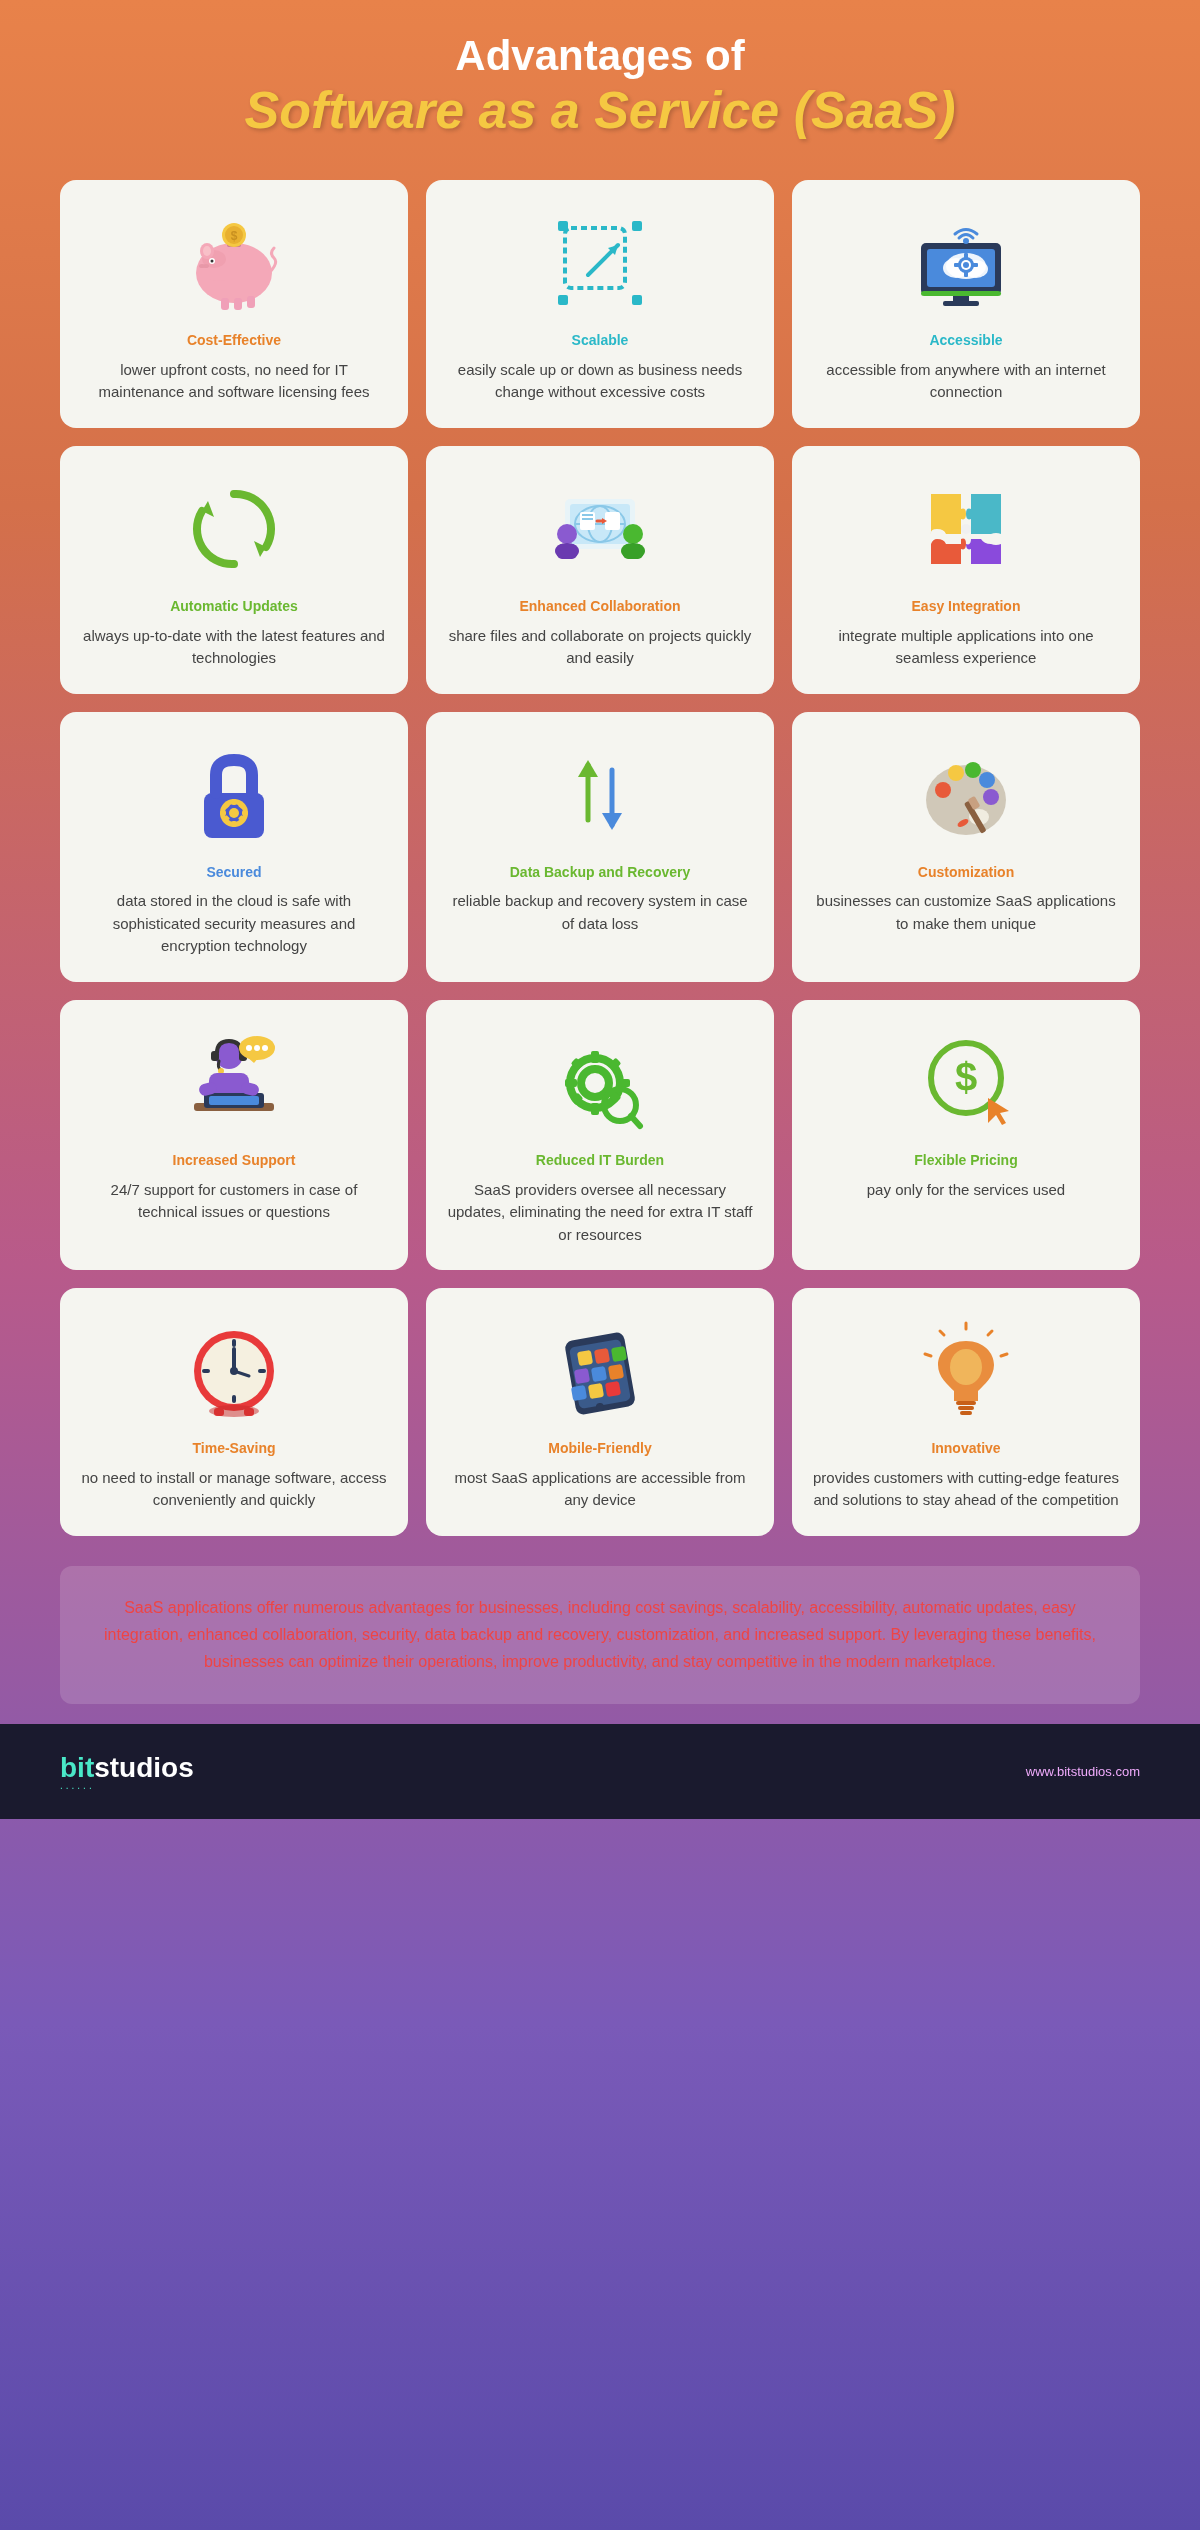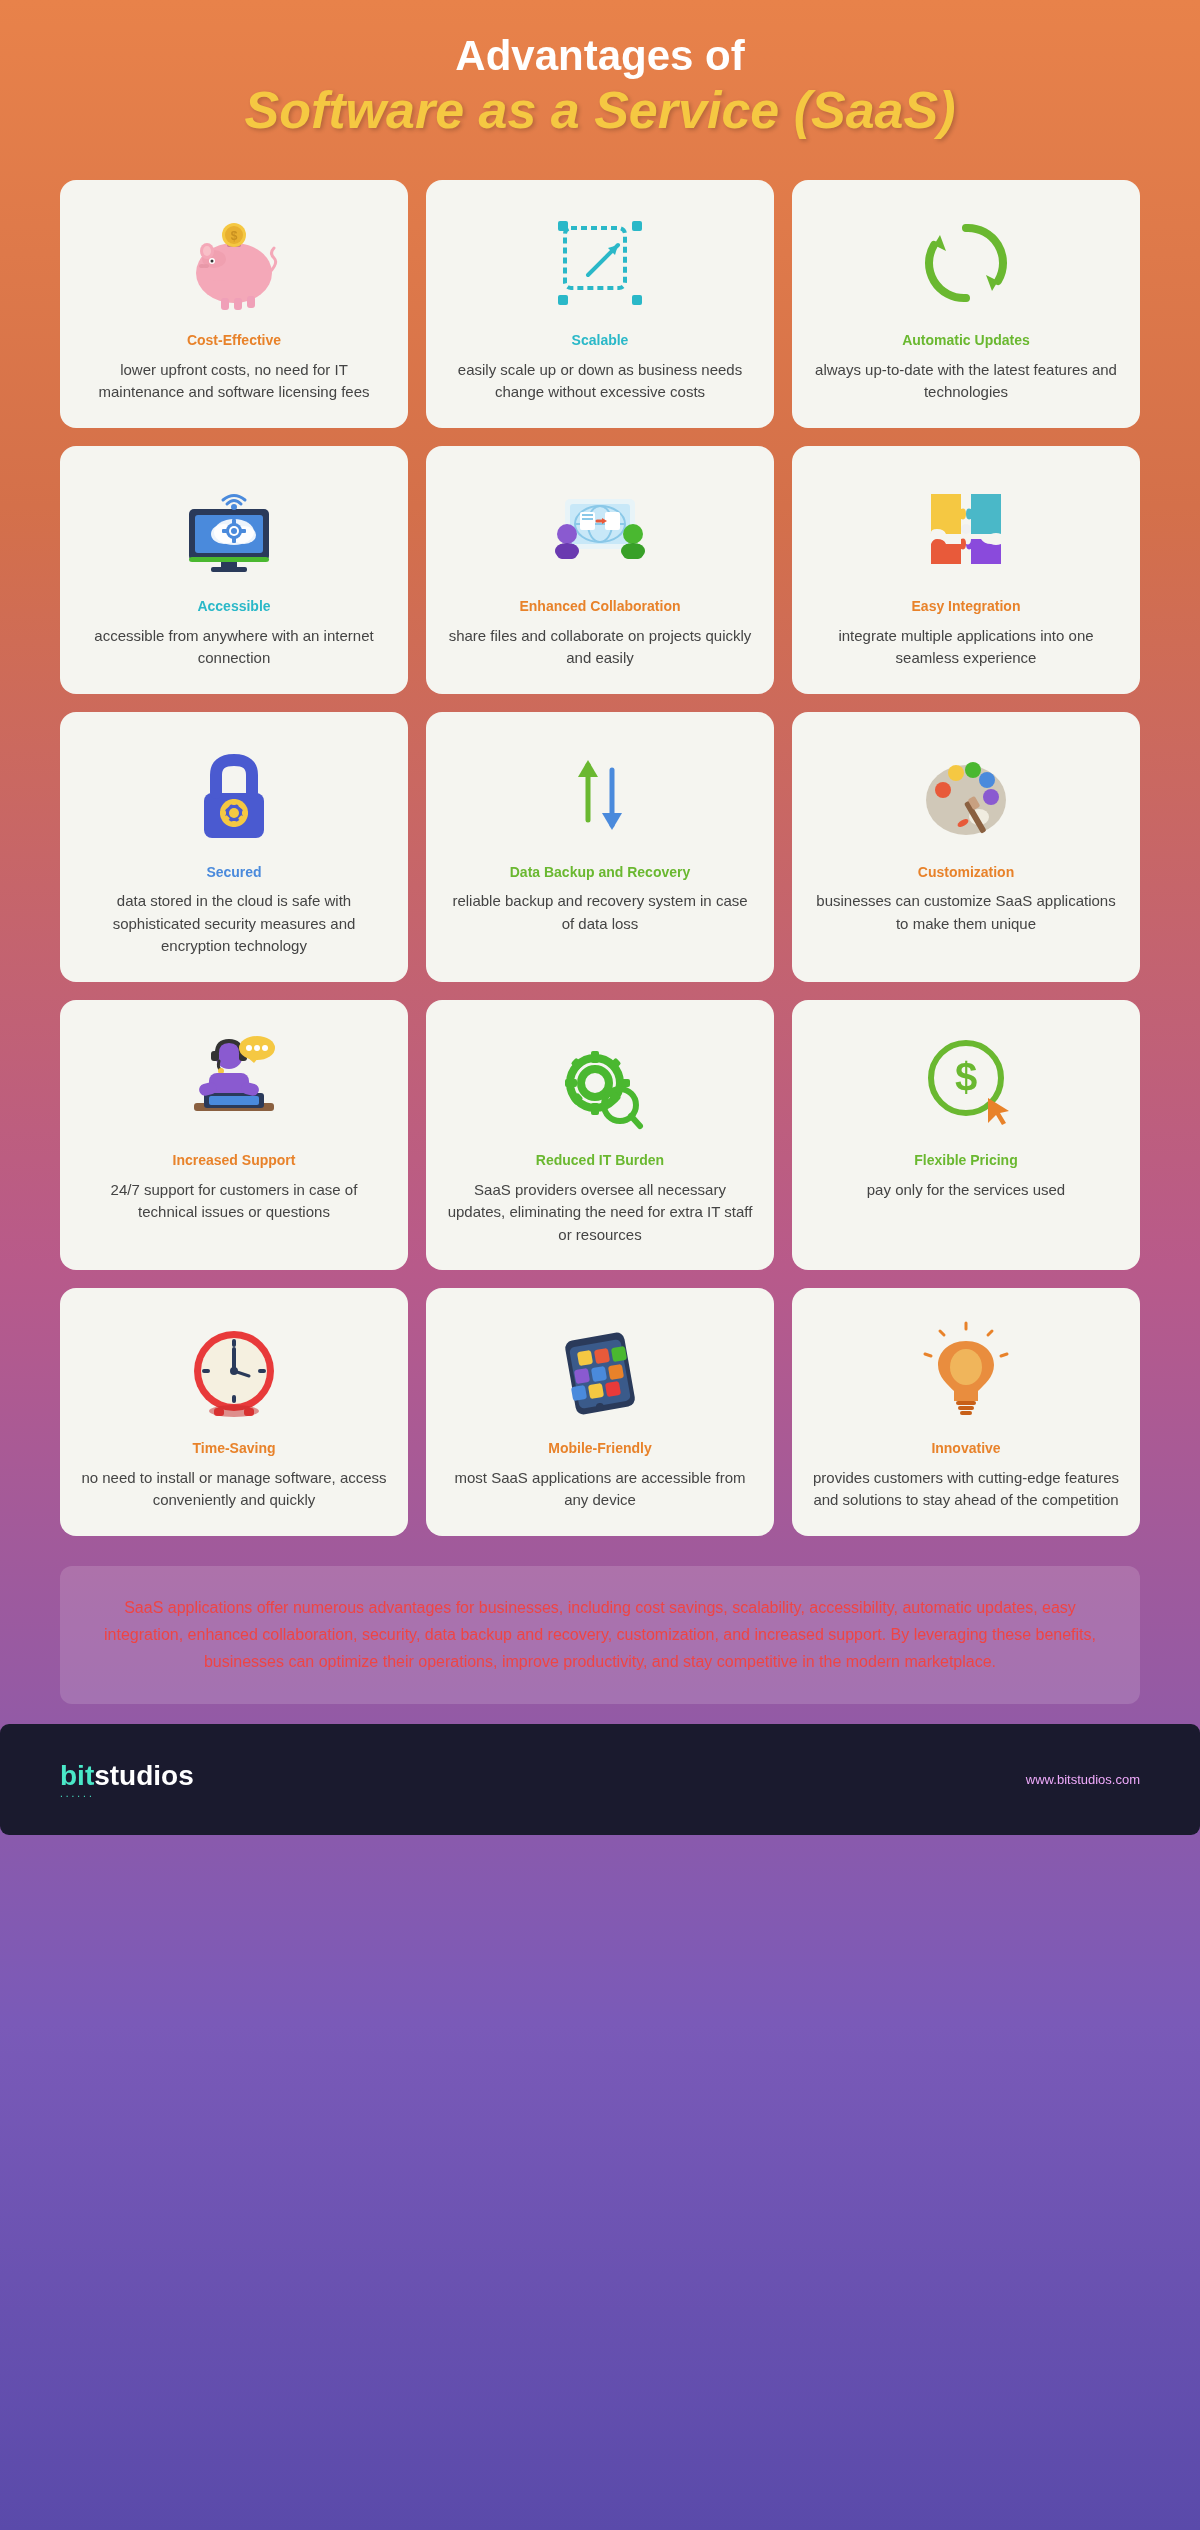--- a/index.html
+++ b/index.html
@@ -86,22 +86,21 @@
       font-size: 16px;
       line-height: 1.7;
       text-align: center;
     }
 
     .footer-bar {
       background: #1a1a2e;
       display: flex;
       align-items: center;
       justify-content: space-between;
-      padding: 36px 60px;
-      border-radius: 9px;
+      padding: 28px 60px;
     }
 
   </style>
 </head>
 <body>
 
 <div class="header">
   <span class="header-title-white">Advantages of</span>
   <span class="header-title-yellow">Software as a Service (SaaS)</span>
 </div>
@@ -156,35 +155,20 @@
         <line x1="38" y1="62" x2="68" y2="32" stroke="#2ab8c8" stroke-width="4" stroke-linecap="round"></line>
         <polygon points="68,32 58,35 65,42" fill="#2ab8c8"></polygon>
       </svg>
     </div>
     <div class="card-title teal">Scalable</div>
     <div class="card-desc">easily scale up or down as business needs change without excessive costs</div>
   </div>
 
   <div class="card">
     <div class="card-icon">
-      <svg width="100" height="100" viewBox="0 0 100 100">
-
-        <path d="M50 15 A35 35 0 0 1 82 68" fill="none" stroke="#6ab830" stroke-width="8" stroke-linecap="round"></path>
-        <path d="M50 85 A35 35 0 0 1 18 32" fill="none" stroke="#6ab830" stroke-width="8" stroke-linecap="round"></path>
-
-        <polygon points="82,68 70,62 76,78" fill="#6ab830"></polygon>
-        <polygon points="18,32 30,38 24,22" fill="#6ab830"></polygon>
-      </svg>
-    </div>
-    <div class="card-title green">Automatic Updates</div>
-    <div class="card-desc">always up-to-date with the latest features and technologies</div>
-  </div>
-
-  <div class="card">
-    <div class="card-icon">
       <svg width="110" height="100" viewBox="0 0 110 100">
 
         <rect x="10" y="30" width="80" height="52" rx="5" fill="#2a3a5a"></rect>
         <rect x="16" y="36" width="68" height="38" rx="3" fill="#4a8adc"></rect>
 
         <rect x="42" y="82" width="16" height="8" fill="#2a3a5a"></rect>
         <rect x="32" y="88" width="36" height="5" rx="2" fill="#2a3a5a"></rect>
 
         <ellipse cx="55" cy="53" rx="20" ry="13" fill="white" opacity="0.9"></ellipse>
         <ellipse cx="45" cy="55" rx="13" ry="10" fill="white" opacity="0.9"></ellipse>
@@ -201,20 +185,35 @@
 
         <rect x="10" y="78" width="80" height="5" rx="3" fill="#4ab830"></rect>
 
         <path d="M48 25 Q55 18 62 25" fill="none" stroke="#4a8adc" stroke-width="3" stroke-linecap="round"></path>
         <path d="M44 21 Q55 12 66 21" fill="none" stroke="#4a8adc" stroke-width="3" stroke-linecap="round"></path>
         <circle cx="55" cy="28" r="3" fill="#4a8adc"></circle>
       </svg>
     </div>
     <div class="card-title teal">Accessible</div>
     <div class="card-desc">accessible from anywhere with an internet connection</div>
+  </div>
+
+  <div class="card">
+    <div class="card-icon">
+      <svg width="100" height="100" viewBox="0 0 100 100">
+
+        <path d="M50 15 A35 35 0 0 1 82 68" fill="none" stroke="#6ab830" stroke-width="8" stroke-linecap="round"></path>
+        <path d="M50 85 A35 35 0 0 1 18 32" fill="none" stroke="#6ab830" stroke-width="8" stroke-linecap="round"></path>
+
+        <polygon points="82,68 70,62 76,78" fill="#6ab830"></polygon>
+        <polygon points="18,32 30,38 24,22" fill="#6ab830"></polygon>
+      </svg>
+    </div>
+    <div class="card-title green">Automatic Updates</div>
+    <div class="card-desc">always up-to-date with the latest features and technologies</div>
   </div>
 
   <div class="card">
     <div class="card-icon">
       <svg width="110" height="100" viewBox="0 0 110 100">
 
         <rect x="20" y="20" width="70" height="50" rx="5" fill="#e8f4f8"></rect>
         <rect x="25" y="25" width="60" height="40" rx="3" fill="#c8e8f8"></rect>
 
         <ellipse cx="55" cy="45" rx="25" ry="18" fill="none" stroke="#8ac8e8" stroke-width="2"></ellipse>

